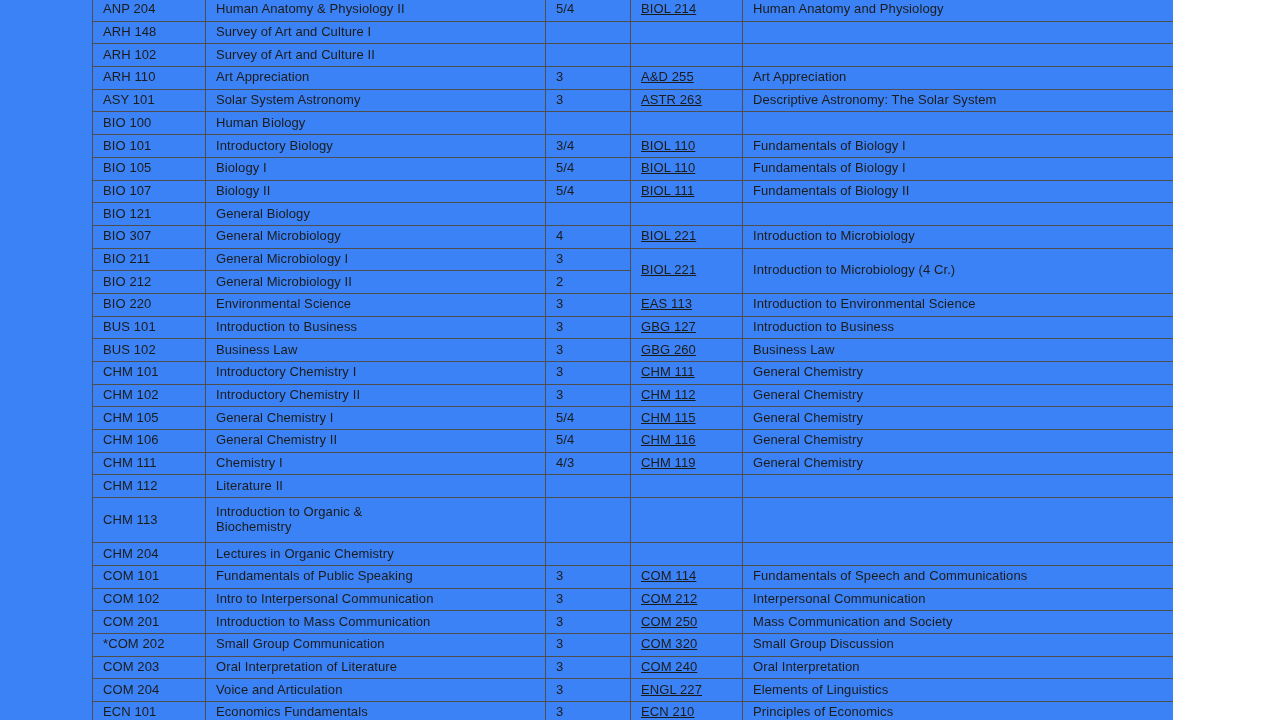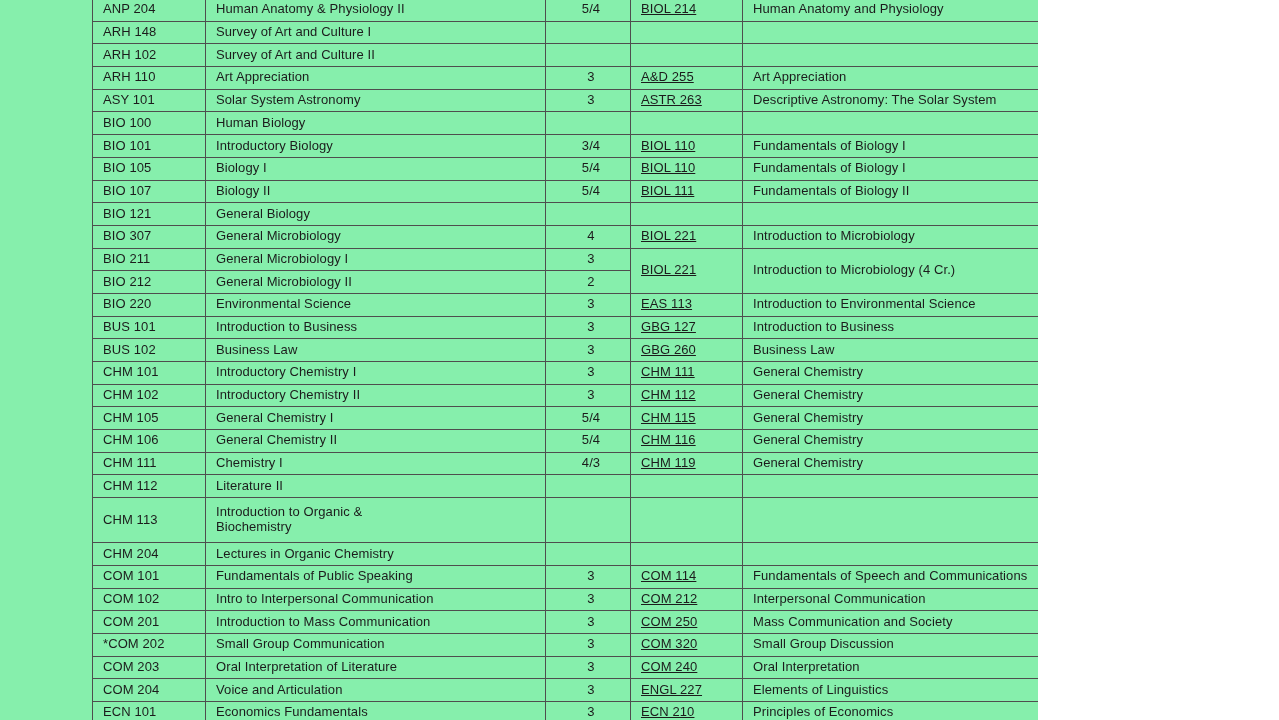--- a/index.html
+++ b/index.html
@@ -6,24 +6,24 @@
     margin: 0;
     padding: 0;
     background: #ffffff;
     width: 1279px;
     height: 720px;
     overflow: hidden;
     font-family: "Liberation Sans", sans-serif;
   }
   .page {
     position: relative;
-    width: 1038px;
+    width: 1173px;
     height: 720px;
     overflow: hidden;
-    background: #86efac;
+    background: #3b82f6;
   }
   table.equiv {
     position: absolute;
     left: 92px;
     top: -2px;
     width: 1103px;
     border-collapse: collapse;
     table-layout: fixed;
   }
   table.equiv td {
@@ -34,21 +34,21 @@
     padding: 1px 4px 1px 10px;
     vertical-align: middle;
     overflow: hidden;
     white-space: pre-line;
     letter-spacing: 0.1px;
   }
   table.equiv tr { height: 22.7px; }
   table.equiv tr.tall { height: 45px; margin-top: 12px; }
   td.c-code   { padding-left: 10px; }
   td.c-title  { padding-left: 10px; }
-  td.c-credits{ text-align: center; padding-left: 2px; padding-right: 2px; }
+  td.c-credits{ padding-left: 2px; padding-right: 2px; }
   td.c-ecode  { padding-left: 12px; text-decoration: underline; }
   td.c-etitle { padding-left: 10px; }
 </style>
 </head>
 <body>
 
 <div class="page">
   <table class="equiv">
     <colgroup>
       <col style="width:113px">

